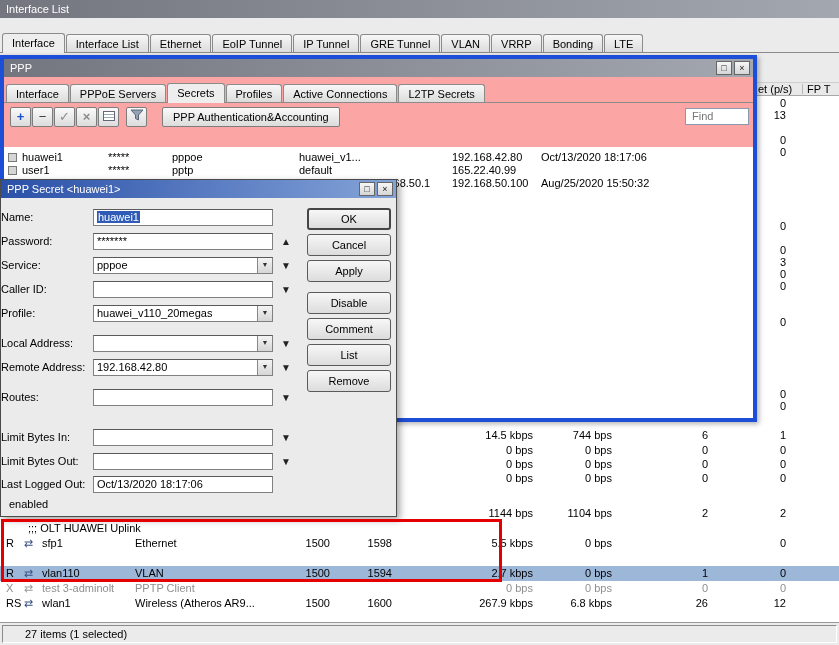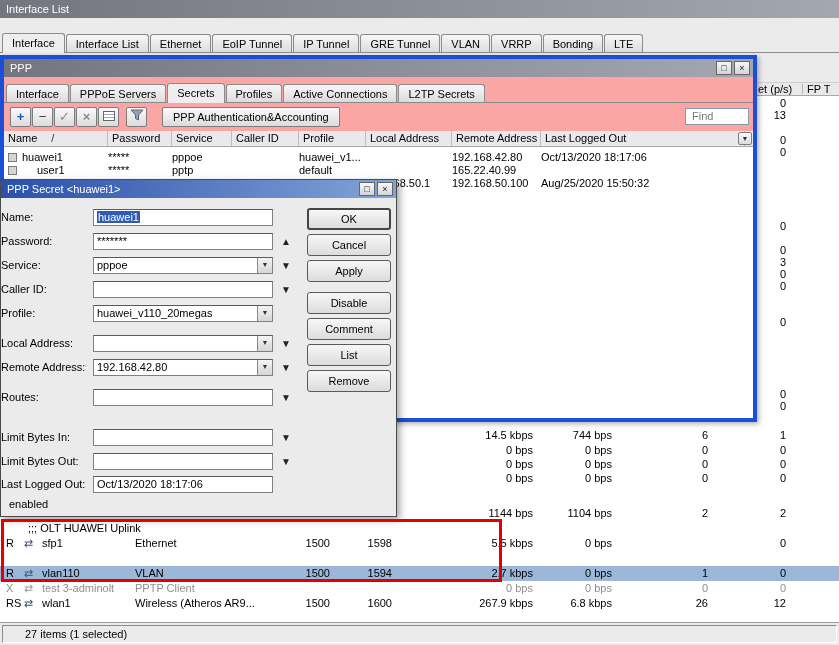--- a/index.html
+++ b/index.html
@@ -276,45 +276,34 @@
       <div class="tool-btn raised" style="left:94px"><span class="card-icon"></span></div>
       <div class="tool-btn raised" style="left:122px">
         <svg width="14" height="14" viewBox="0 0 14 14">
           <path d="M1 2h12L8.5 7v5l-3-1.5V7z" fill="#93a2b5" stroke="#5a6678" stroke-width="1"></path>
         </svg>
       </div>
       <button class="auth-btn raised">PPP Authentication&amp;Accounting</button>
       <div class="find-box">Find</div>
     </div>
 
-    <div class="ppp-header">
-      <div class="hcell" style="left:0;    width:104px"><span>Name</span><span class="sort">/</span></div>
-      <div class="hcell" style="left:104px; width:64px">Password</div>
-      <div class="hcell" style="left:168px; width:60px">Service</div>
-      <div class="hcell" style="left:228px; width:67px">Caller ID</div>
-      <div class="hcell" style="left:295px; width:67px">Profile</div>
-      <div class="hcell" style="left:362px; width:86px">Local Address</div>
-      <div class="hcell" style="left:448px; width:89px">Remote Address</div>
-      <div class="hcell" style="left:537px; width:204px">Last Logged Out</div>
-      <div class="col-btn raised">▼</div>
-    </div>
 
     <div class="ppp-body">
       <div class="prow" style="top:4px">
         <span class="psecret-icon"></span>
         <span class="pcell" style="left:18px;width:84px">huawei1</span>
         <span class="pcell" style="left:104px;width:62px">*****</span>
         <span class="pcell" style="left:168px;width:58px">pppoe</span>
         <span class="pcell" style="left:295px;width:65px">huawei_v1...</span>
         <span class="pcell" style="left:448px;width:87px">192.168.42.80</span>
         <span class="pcell" style="left:537px;width:150px">Oct/13/2020 18:17:06</span>
       </div>
       <div class="prow" style="top:17px">
         <span class="psecret-icon"></span>
-        <span class="pcell" style="left:33px;width:84px">user1</span>
+        <span class="pcell" style="left:18px;width:84px">user1</span>
         <span class="pcell" style="left:104px;width:62px">*****</span>
         <span class="pcell" style="left:168px;width:58px">pptp</span>
         <span class="pcell" style="left:295px;width:65px">default</span>
         <span class="pcell" style="left:448px;width:87px">165.22.40.99</span>
       </div>
       <div class="prow" style="top:30px">
         <span class="pcell" style="left:362px;width:84px">192.168.50.1</span>
         <span class="pcell" style="left:448px;width:87px">192.168.50.100</span>
         <span class="pcell" style="left:537px;width:150px">Aug/25/2020 15:50:32</span>
       </div>

